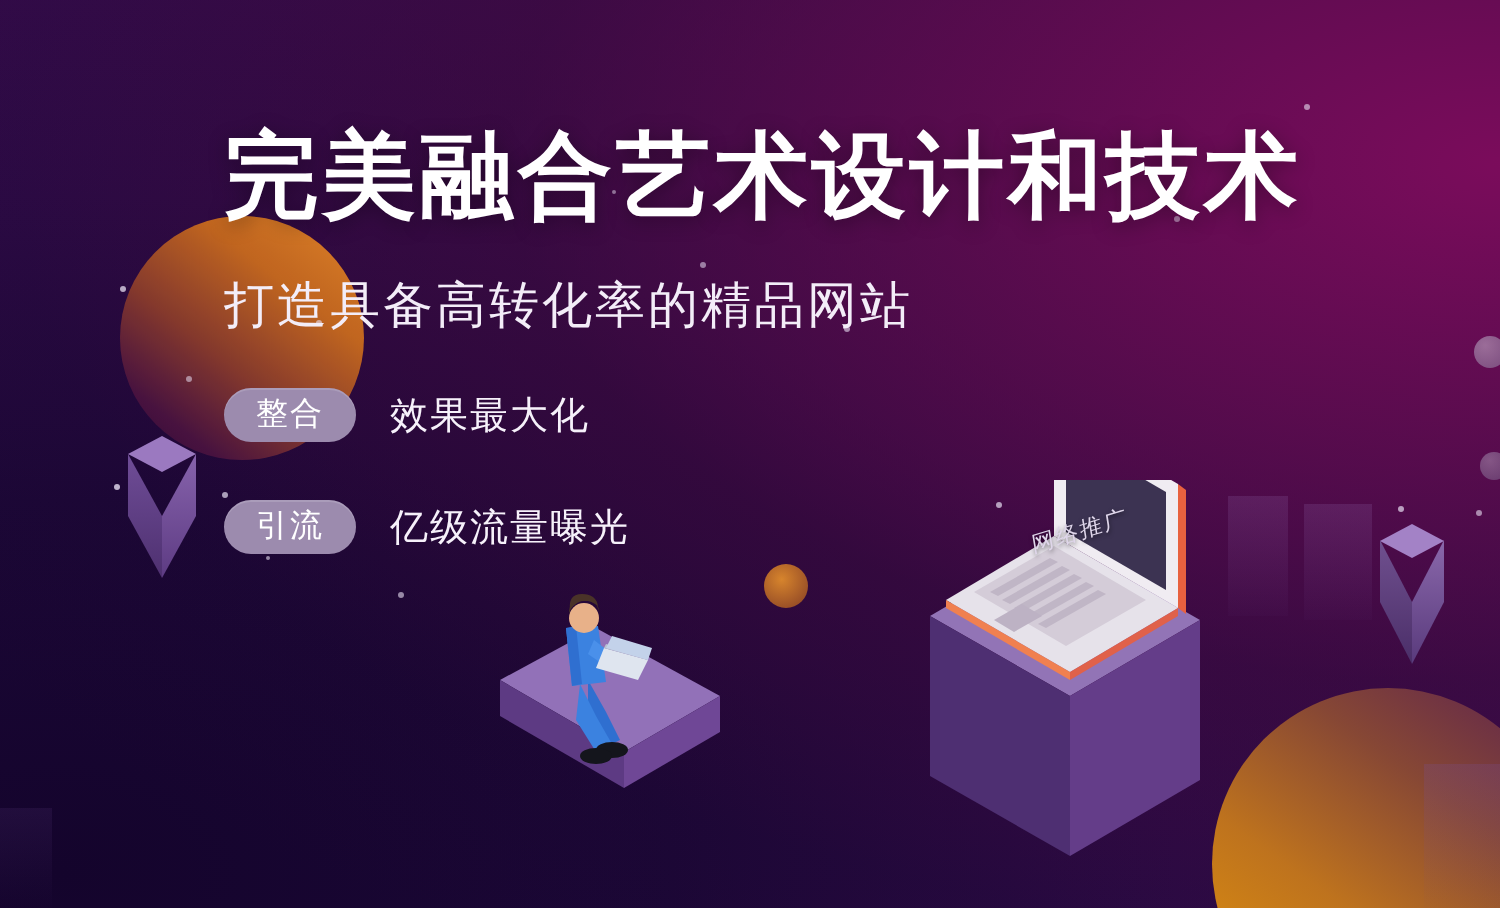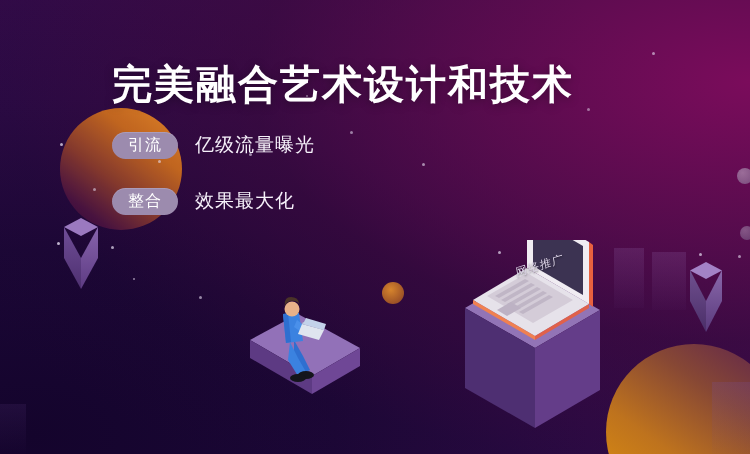--- a/index.html
+++ b/index.html
@@ -82,21 +82,21 @@
   #slab-d{ left:0px;  top:404px; width:26px; height:50px;
            background:linear-gradient(180deg,rgba(110,70,150,.14),rgba(80,40,120,.01)); }
 
   
   .star{ position:absolute; border-radius:50%; background:#e7dff2; }
 
   
   .content{ position:absolute; left:112px; top:62px; width:560px; }
 
   #headline{
-    font-size:40px; line-height:1.1; font-weight:bold; color:#ffffff;
+    font-size:47px; line-height:1.1; font-weight:bold; color:#ffffff;
     letter-spacing:2px;
     text-shadow:0 2px 10px rgba(0,0,0,.35);
     white-space:nowrap;
   }
   #subtitle{
     margin-top:22px;
     font-size:25px; color:#f3edf8; letter-spacing:1.5px; font-weight:normal;
     white-space:nowrap;
   }
 
@@ -231,30 +231,31 @@
     <polygon points="78,26 128,55 128,6 78,-23" fill="#3c3352"></polygon>
     <polygon points="134,64 134,2 138,5 138,67" fill="#e8613f"></polygon>
   </svg>
 
   <div id="laptop-screen-label">网络推广</div>
 
   <div class="content">
 
     <h1 id="headline">完美融合艺术设计和技术</h1>
 
+    <h2 id="subtitle">打造具备高转化率的精品网站</h2>
 
     <div class="feature-list">
+
+      <div class="feature-row">
+        <span class="pill">整合</span>
+        <span class="feature-text">效果最大化</span>
+      </div>
 
       <div class="feature-row">
         <span class="pill">引流</span>
         <span class="feature-text">亿级流量曝光</span>
       </div>
 
-      <div class="feature-row">
-        <span class="pill">整合</span>
-        <span class="feature-text">效果最大化</span>
-      </div>
-
     </div>
 
 
   </div>
 </div>
 
 </body></html>

